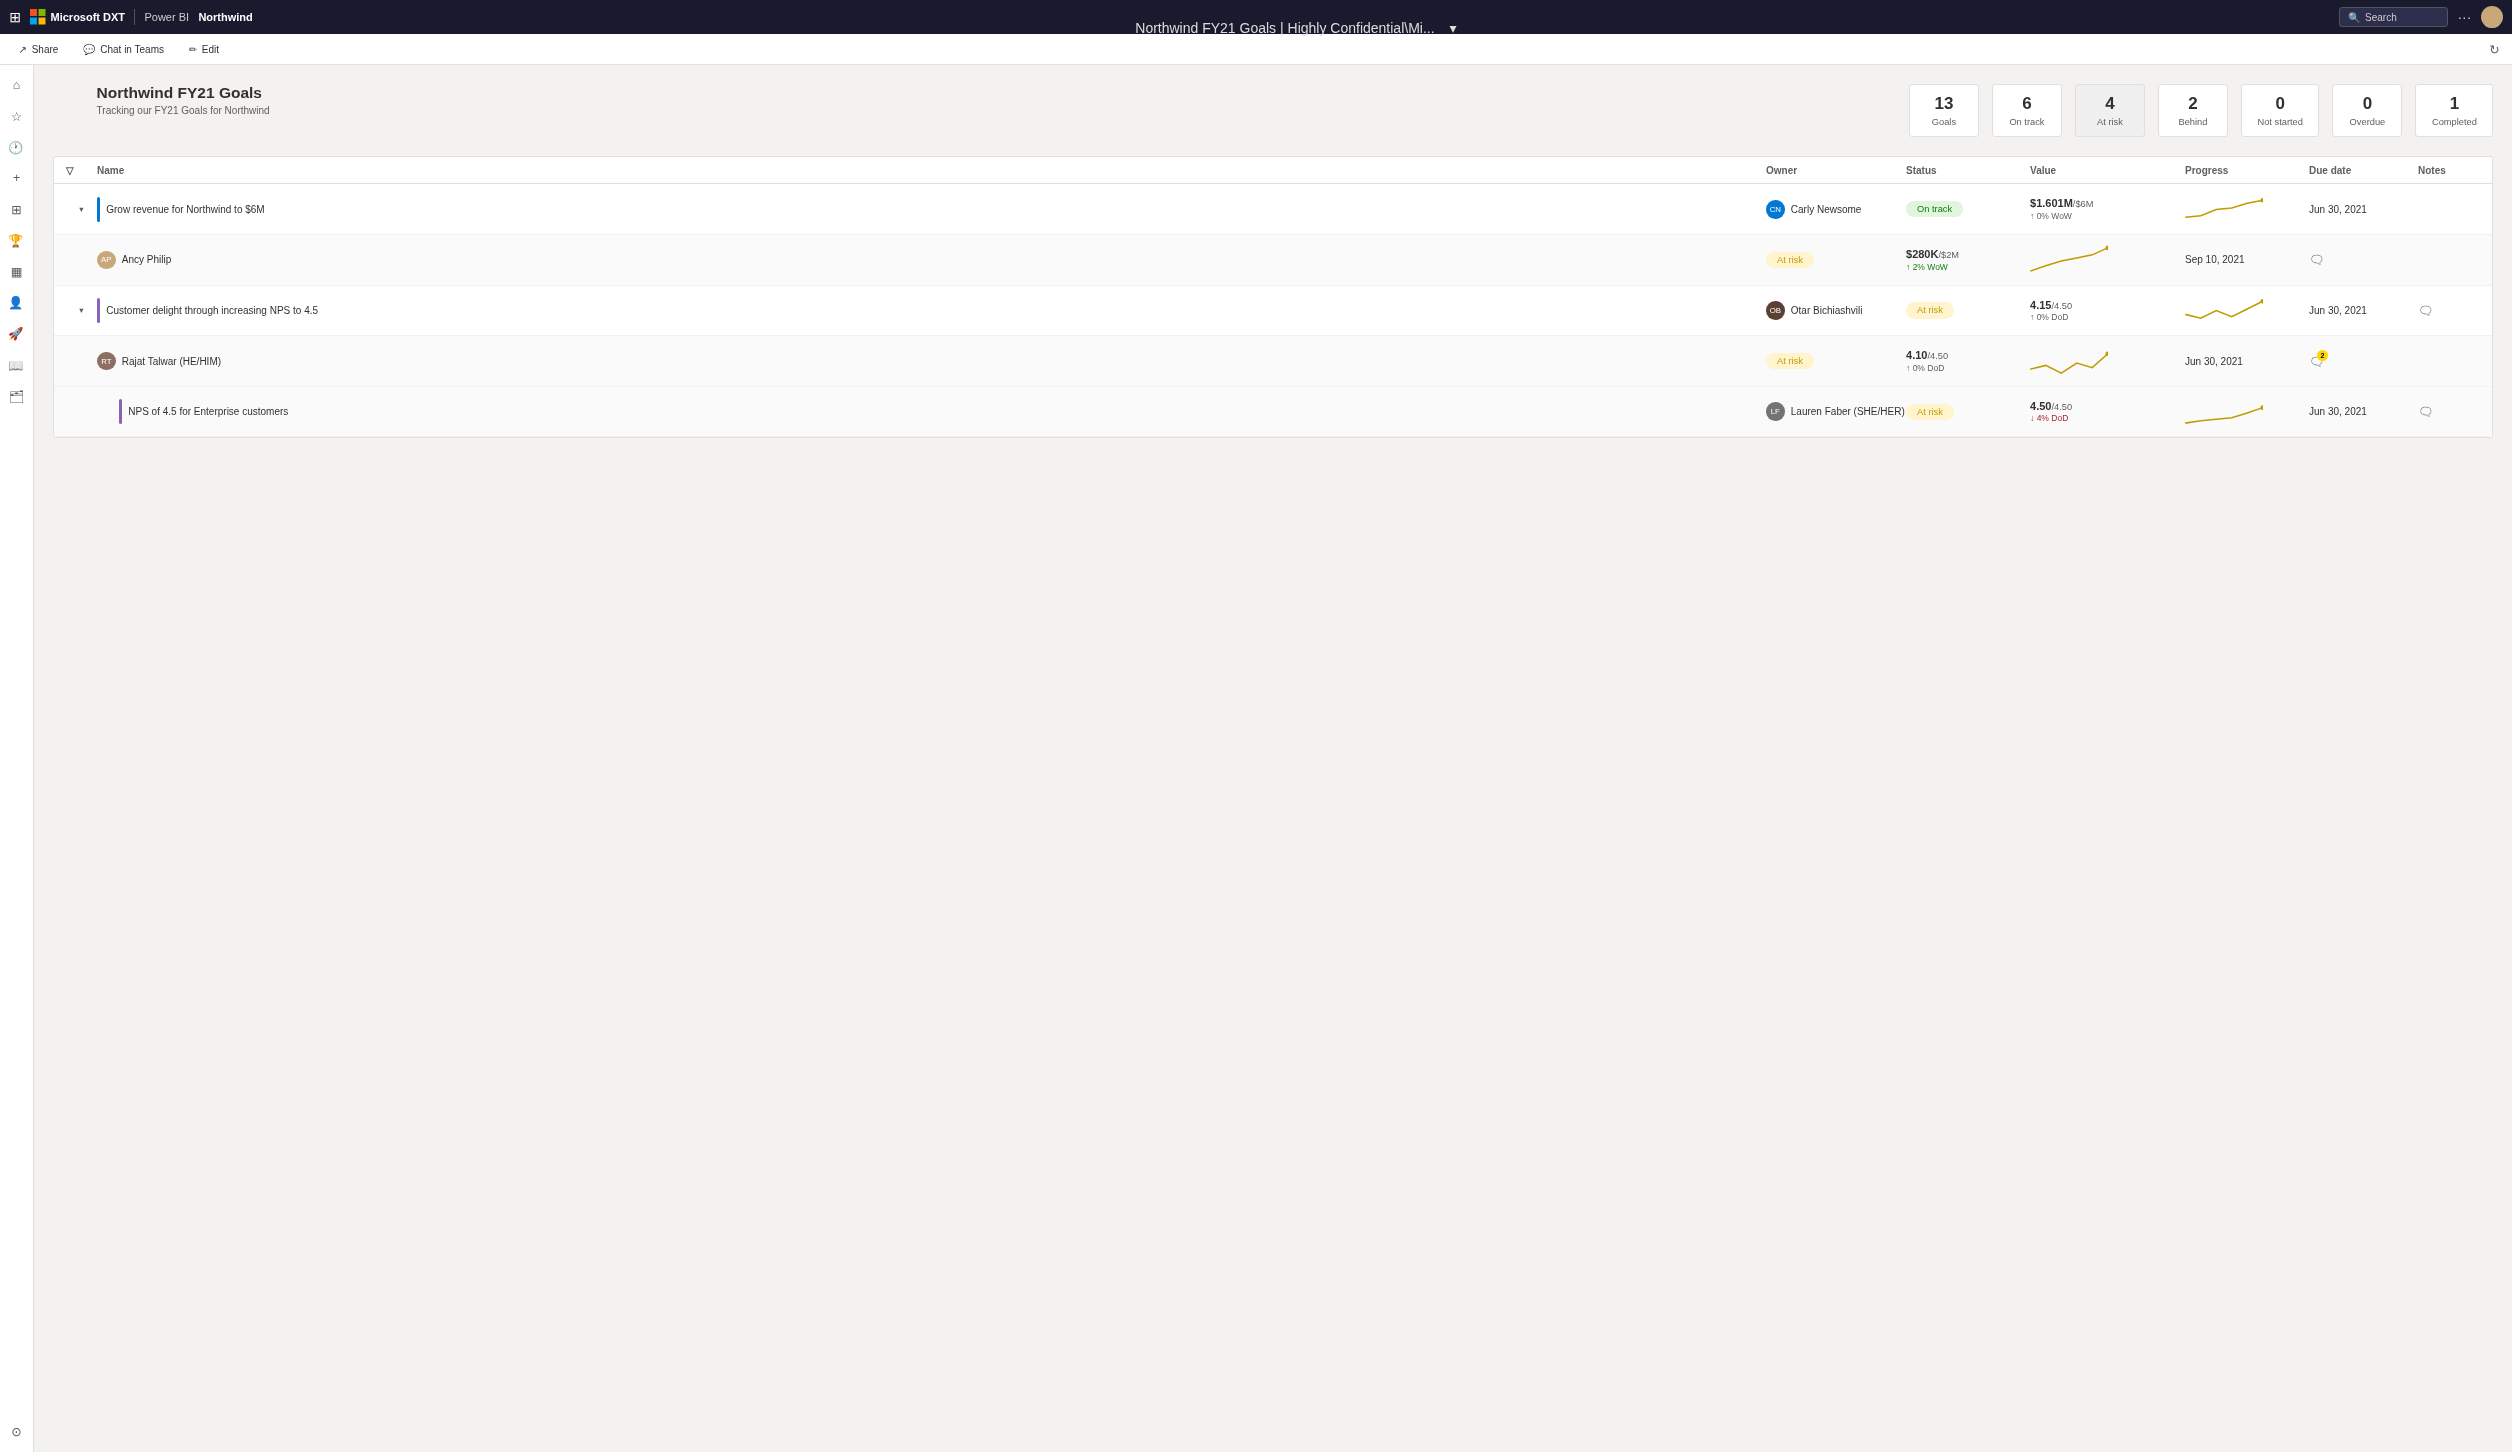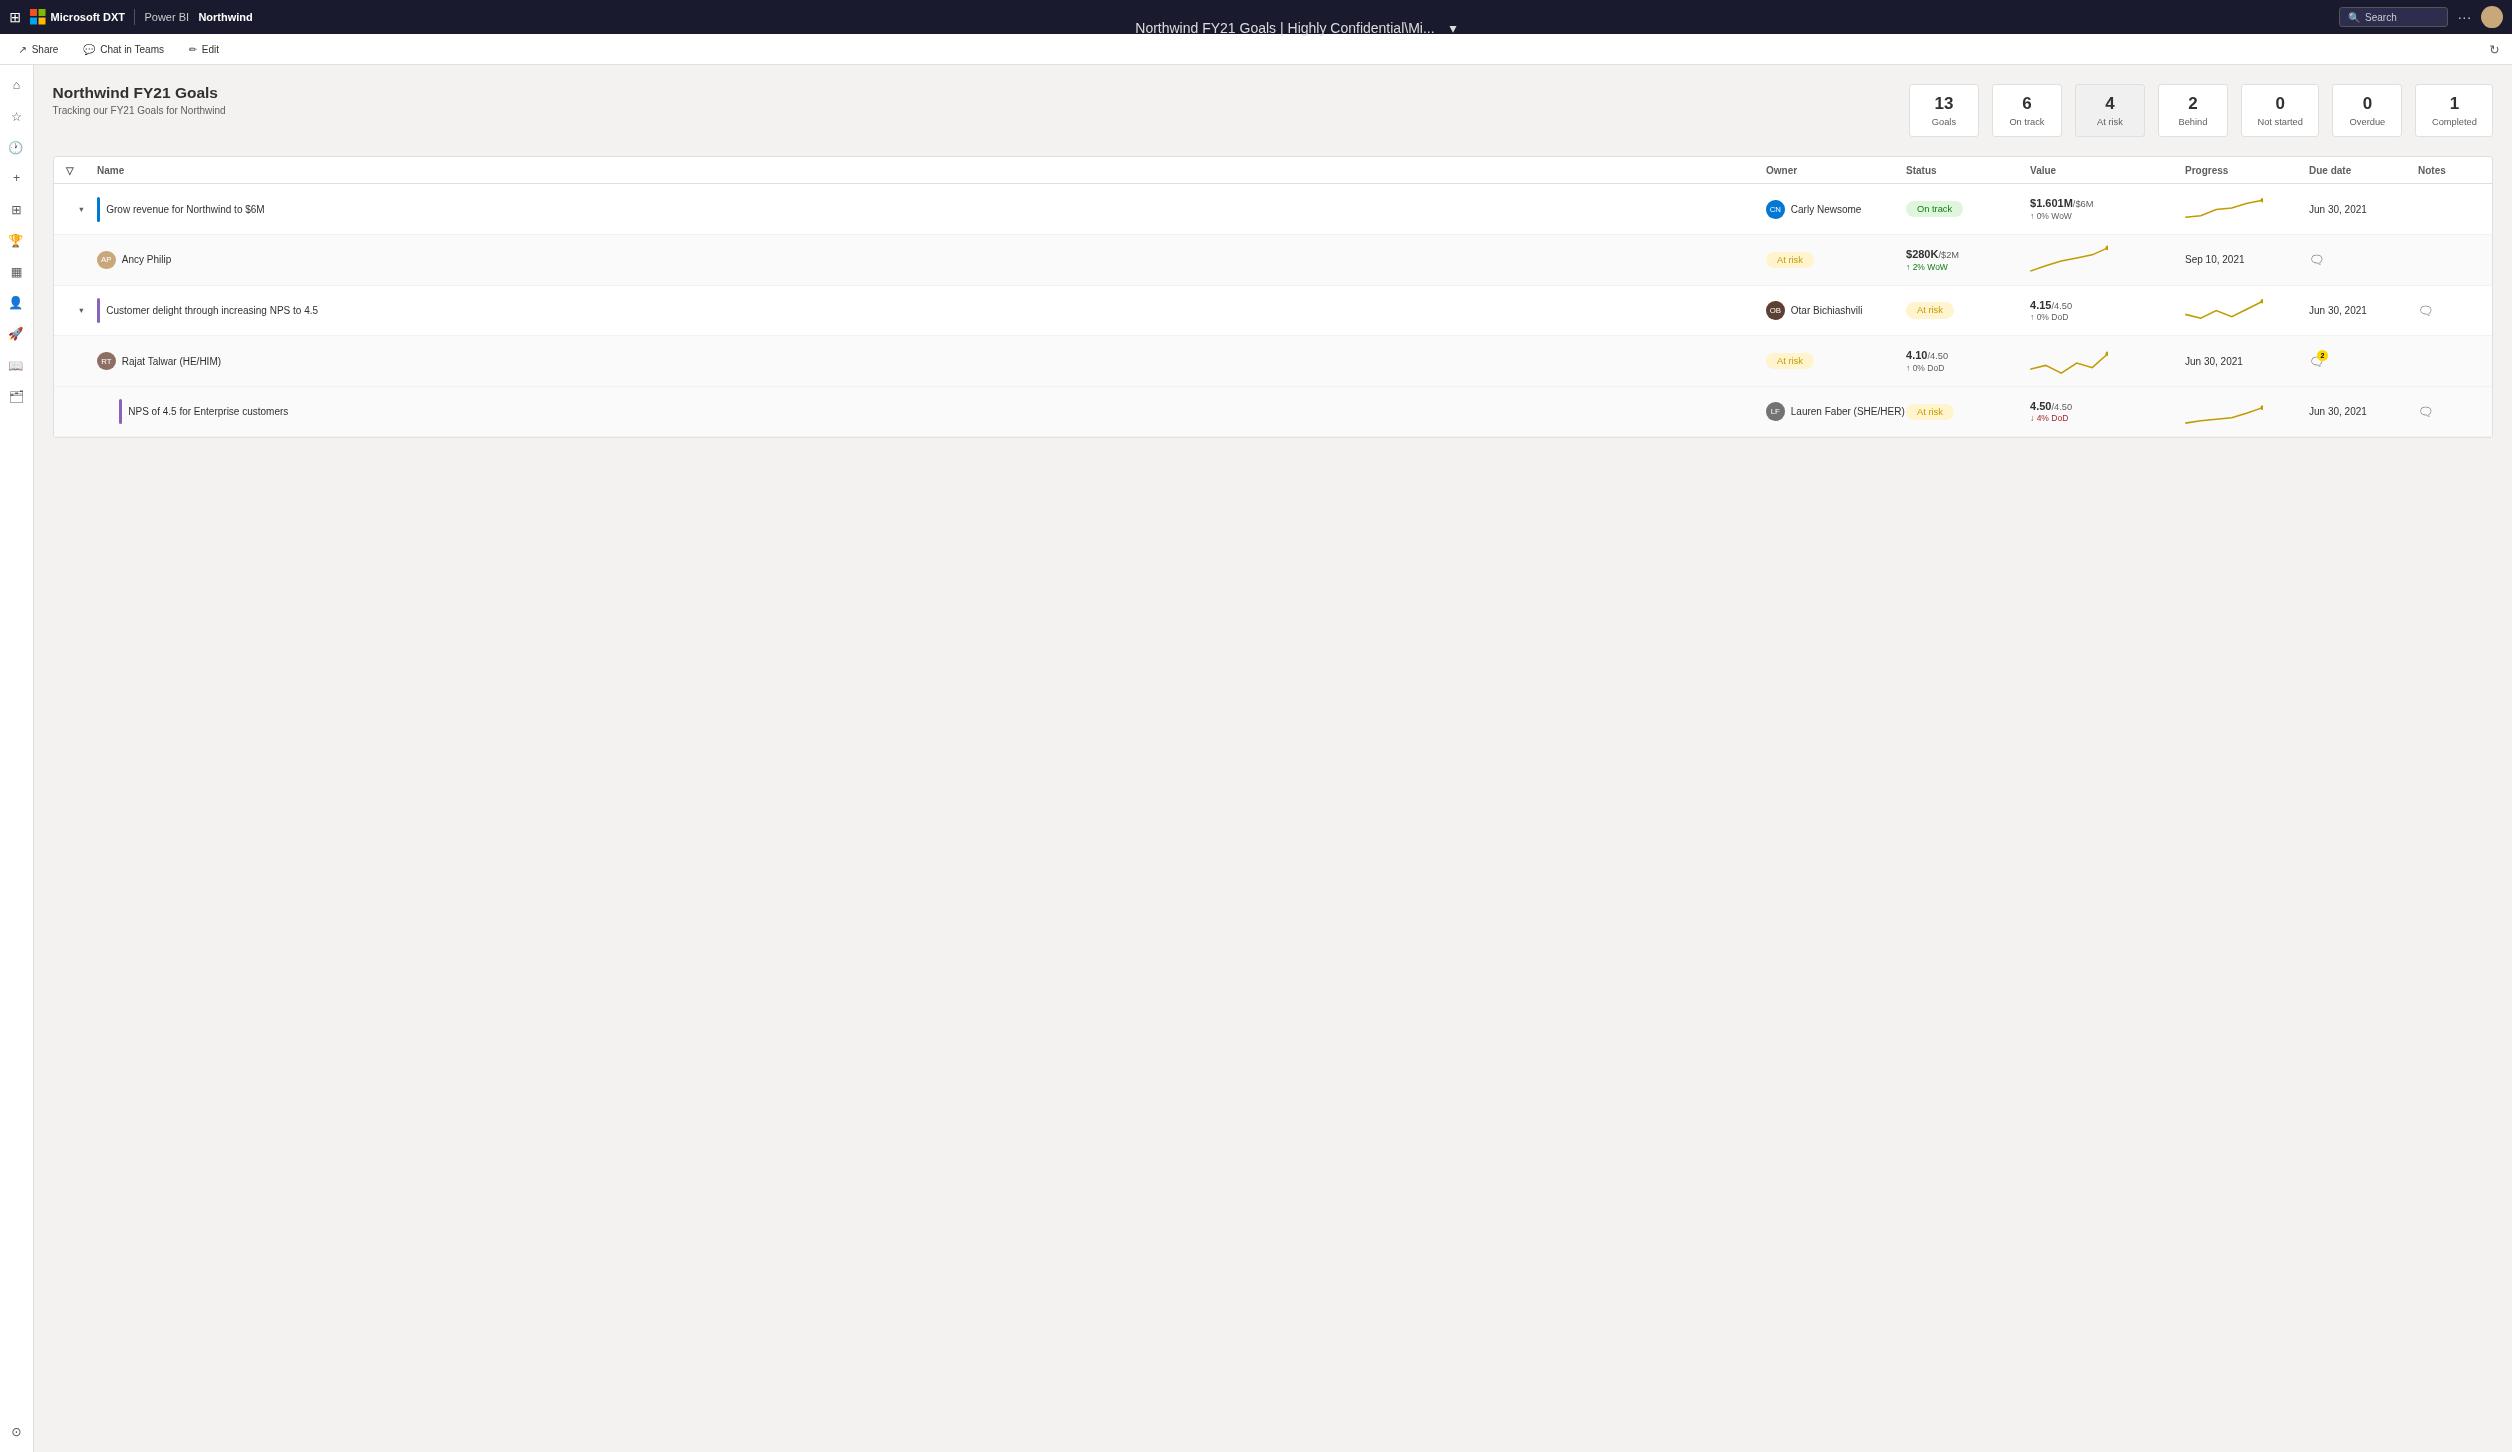--- a/index.html
+++ b/index.html
@@ -47,21 +47,21 @@
     }
     .sidebar-icon {
       width: 28px; height: 28px; display: flex; align-items: center; justify-content: center;
       border-radius: 3.1px; color: #605e5c; font-size: 12.4px; cursor: pointer;
     }
 
     
     .content { flex: 1; padding: 18.6px; overflow-y: auto; background: #f3f2f1; }
 
     
-    .scorecard-header { display: flex; align-items: flex-start; justify-content: space-between; margin-bottom: 18.6px; }
+    .scorecard-header { display: flex; align-items: flex-start; justify-content: space-between; margin-bottom: 18.6px; margin-left: 44px; }
     .scorecard-title h1 { font-size: 15.5px; font-weight: 600; color: #323130; }
     .scorecard-title p { font-size: 10px; color: #605e5c; margin-top: 3.1px; }
     .scorecard-stats { display: flex; gap: 13px; }
     .stat-card {
       background: #fff; border: 0.8px solid #e1dfdd; border-radius: 3.1px;
       padding: 9.3px 15.5px; text-align: center; min-width: 70px;
     }
     .stat-card.active { background: #f0f0f0; }
     .stat-number { font-size: 17px; font-weight: 600; color: #323130; }
     .stat-label { font-size: 9.3px; color: #605e5c; margin-top: 3.1px; }

